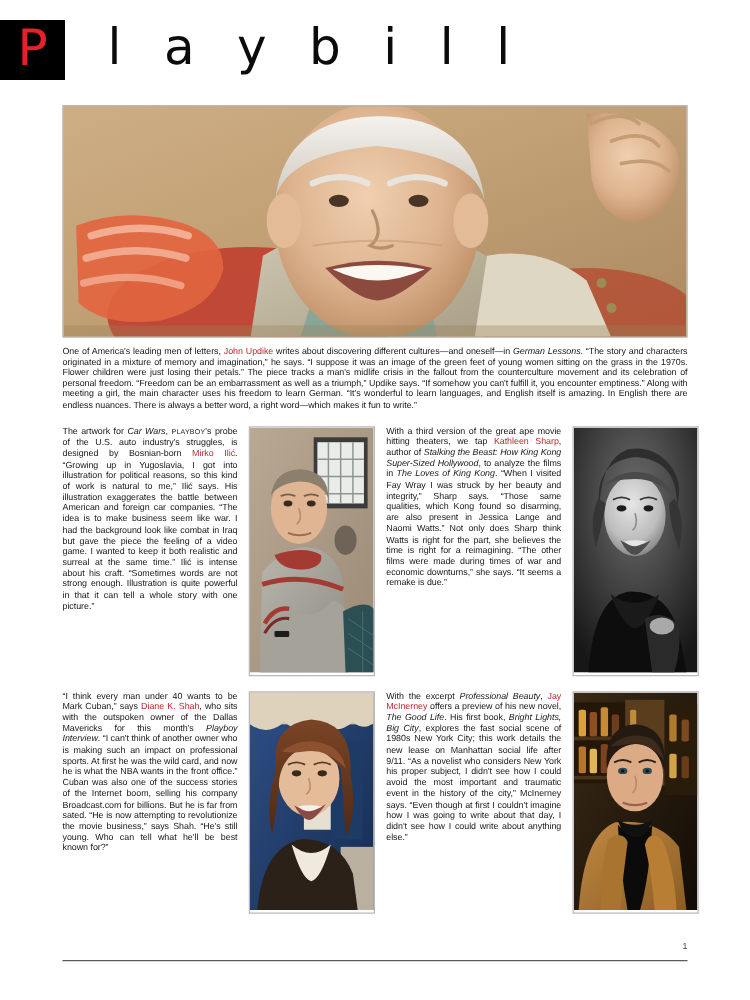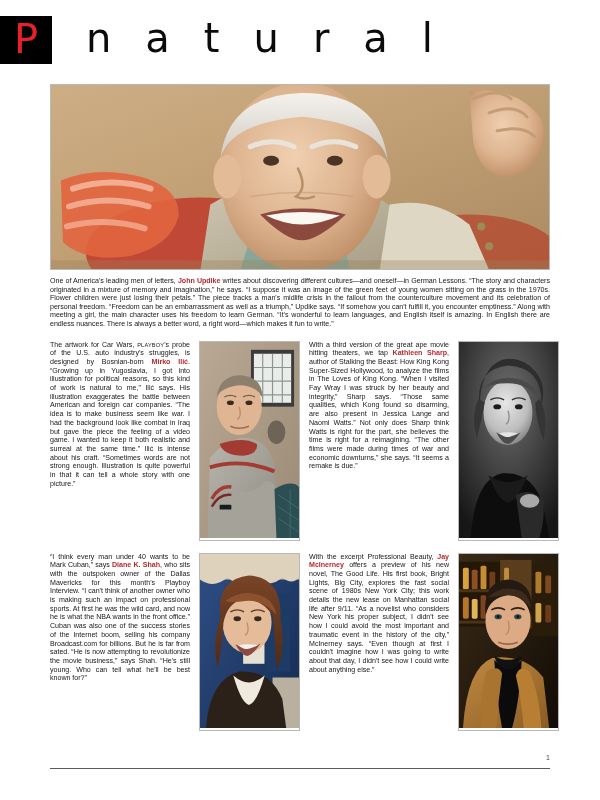--- a/index.html
+++ b/index.html
@@ -80,22 +80,22 @@
 
   
   .intro {
     margin-top: 7px;
     font-size: 7.1px;
     line-height: 8.6px;
     text-align: justify;
     color: #17171a;
     letter-spacing: -0.02px;
   }
-  .nm { color: #b8282e; font-weight: bold; }
-  .it { }
+  .nm { color: #b8282e; font-weight: normal; }
+  .it { font-style: italic; }
   .bd { font-weight: normal; }
   .sc { font-size: 5.6px; letter-spacing: 0.2px; }
 
   
   .grid {
     margin-top: 12px;
     display: grid;
     grid-template-columns: 140px 9px 101px 9px 140px 9px 101px;
     grid-template-rows: auto auto;
     row-gap: 12px;
@@ -139,21 +139,21 @@
     color: #444;
   }
 </style>
 </head>
 <body>
 
 <div class="masthead">
   <div class="masthead-p-box">
     <span class="masthead-p">P</span>
   </div>
-  <div class="masthead-rest">natural</div>
+  <div class="masthead-rest">laybill</div>
 </div>
 
 <div class="content">
 
   <div class="hero">
     <svg class="hero-canvas" viewBox="0 0 500 186" preserveAspectRatio="none">
       <defs>
         <linearGradient id="bgw" x1="0" y1="0" x2="1" y2="1">
           <stop offset="0%" stop-color="#cdae84"></stop>
           <stop offset="45%" stop-color="#c2a076"></stop>

